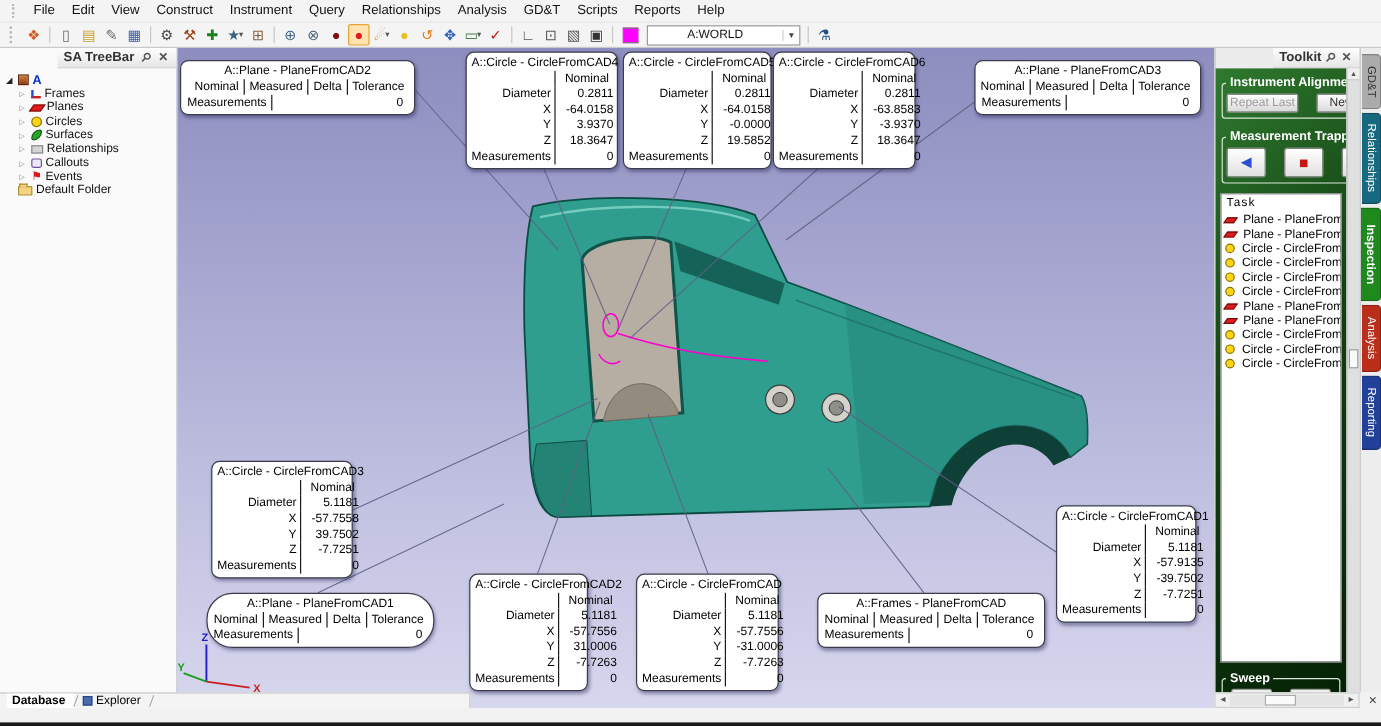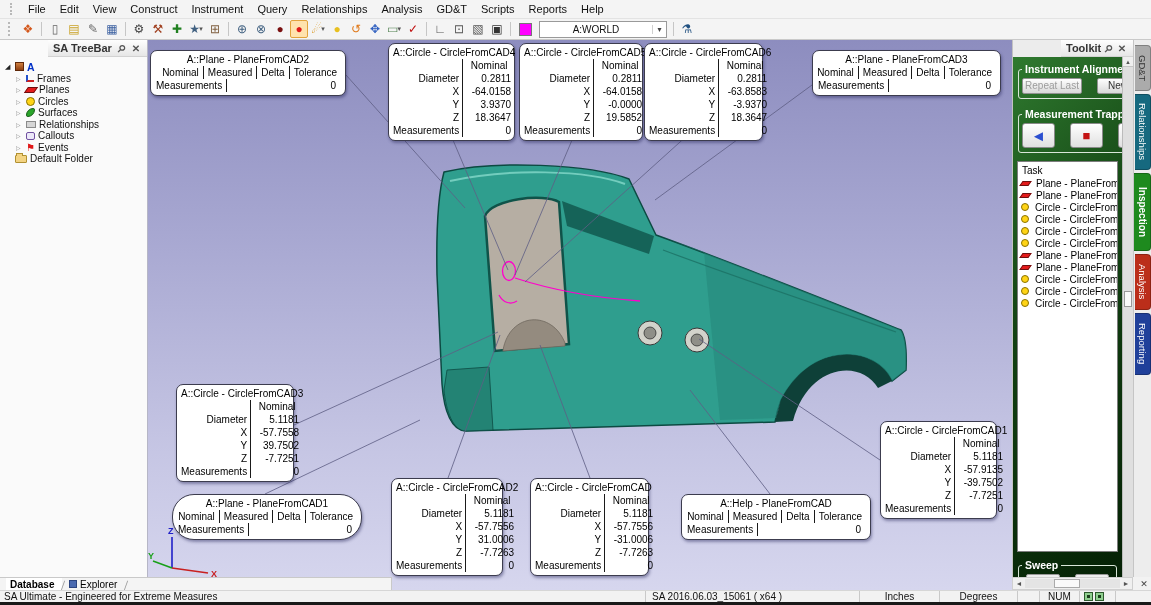--- a/index.html
+++ b/index.html
@@ -114,21 +114,21 @@
   .tk-btn { background:linear-gradient(#fefefe,#d9d9d9); border:1px solid #929292; border-radius:2px;
             font-size:10px; height:16px; line-height:14px; text-align:center; color:#333; }
   .tk-btn.disabled { color:#9c9c9c; }
   .tk-btn.repeat { width:60px; } .tk-btn.new { width:42px; }
   .trap-btn { width:33px; height:25px; background:linear-gradient(#ffffff,#e0e0e0); border:1px solid #8a8a8a;
               border-radius:3px; display:flex; align-items:center; justify-content:center; font-size:15px; }
   .trap-prev, .trap-next { color:#2b4fd0; font-weight:bold; }
   .trap-stop { color:#c41414; font-size:13px; }
   .tk-task { flex:1; background:#fff; border:1px solid #7d7d7d; margin:2px 1px 4px 1px; font-size:10px;
              overflow:hidden; padding:2px 0 0 3px; }
-  .task-header { line-height:13px; color:#000; padding-left:1px; }
+  .task-header { line-height:13px; color:#000; padding-left:1px;font-family:Liberation Mono, monospace; }
   .task-row { display:flex; align-items:center; height:12px; white-space:nowrap; gap:3px; }
   .task-row .planes-icon { width:9px; height:5px; }
   .task-row .circles-icon { width:8px; height:8px; }
   fieldset.sweep { margin-bottom:-14px; }
   .sweep-stub { width:34px; height:12px; background:#eee; border:1px solid #999; border-radius:2px 2px 0 0; }
 
   .tk-hscroll { position:absolute; left:1012px; top:577px; width:121px; height:13px; background:#f0f0f0;
                 border:1px solid #cfcfcf; display:flex; align-items:center; font-size:7px; color:#555; }
   .hs-arrow { width:12px; text-align:center; }
   .hs-track { flex:1; height:9px; background:#e4e4e4; position:relative; }
@@ -485,21 +485,21 @@
           <span class="ph-cell bar">Measured</span>
           <span class="ph-cell bar">Delta</span>
           <span class="ph-cell">Tolerance</span>
         </div>
         <div class="co-pfoot">
           <span class="pf-label bar">Measurements</span>
           <span class="pf-spacer"></span>
           <span class="pf-val">0</span>
         </div>
       </div>
-      <div class="callout circle" style="left: 391px; top: 478px; width: 112px;">
+      <div class="callout circle" style="left: 391px; top: 478px; width: 99px;">
         <div class="co-title">A::Circle - CircleFromCAD2</div>
         <div class="co-body">
           <span class="co-lb"></span>
           <span class="co-val co-vh">Nominal</span>
           <span class="co-lb">Diameter</span>
           <span class="co-val">5.1181</span>
           <span class="co-lb">X</span>
           <span class="co-val">-57.7556</span>
           <span class="co-lb">Y</span>
           <span class="co-val">31.0006</span>
@@ -520,21 +520,21 @@
           <span class="co-val">-57.7556</span>
           <span class="co-lb">Y</span>
           <span class="co-val">-31.0006</span>
           <span class="co-lb">Z</span>
           <span class="co-val">-7.7263</span>
           <span class="co-lb">Measurements</span>
           <span class="co-val">0</span>
         </div>
       </div>
       <div class="callout plane" style="left: 681px; top: 494px; width: 190px;">
-        <div class="co-title">A::Help - PlaneFromCAD</div>
+        <div class="co-title">A::Frames - PlaneFromCAD</div>
         <div class="co-phead">
           <span class="ph-cell bar">Nominal</span>
           <span class="ph-cell bar">Measured</span>
           <span class="ph-cell bar">Delta</span>
           <span class="ph-cell">Tolerance</span>
         </div>
         <div class="co-pfoot">
           <span class="pf-label bar">Measurements</span>
           <span class="pf-spacer"></span>
           <span class="pf-val">0</span>
@@ -672,27 +672,14 @@
       <span>Database</span>
     </div>
     <span class="btab-slash">|</span>
     <div class="btab">
       <span class="explorer-icon"></span>
       <span>Explorer</span>
     </div>
     <span class="btab-slash">|</span>
   </div>
 
-  <div class="statusbar">
-    <div class="sb-left">SA Ultimate - Engineered for Extreme Measures</div>
-    <div class="sb-cell sb-version">SA 2016.06.03_15061 ( x64 )</div>
-    <div class="sb-cell sb-units">Inches</div>
-    <div class="sb-cell sb-angles">Degrees</div>
-    <div class="sb-cell sb-blank"></div>
-    <div class="sb-cell sb-num">NUM</div>
-    <div class="sb-cell sb-leds">
-      <span class="led"></span>
-      <span class="led"></span>
-    </div>
-    <div class="sb-cell sb-tail"></div>
-  </div>
   <div class="bottom-edge"></div>
 </div>
 
 </body></html>

